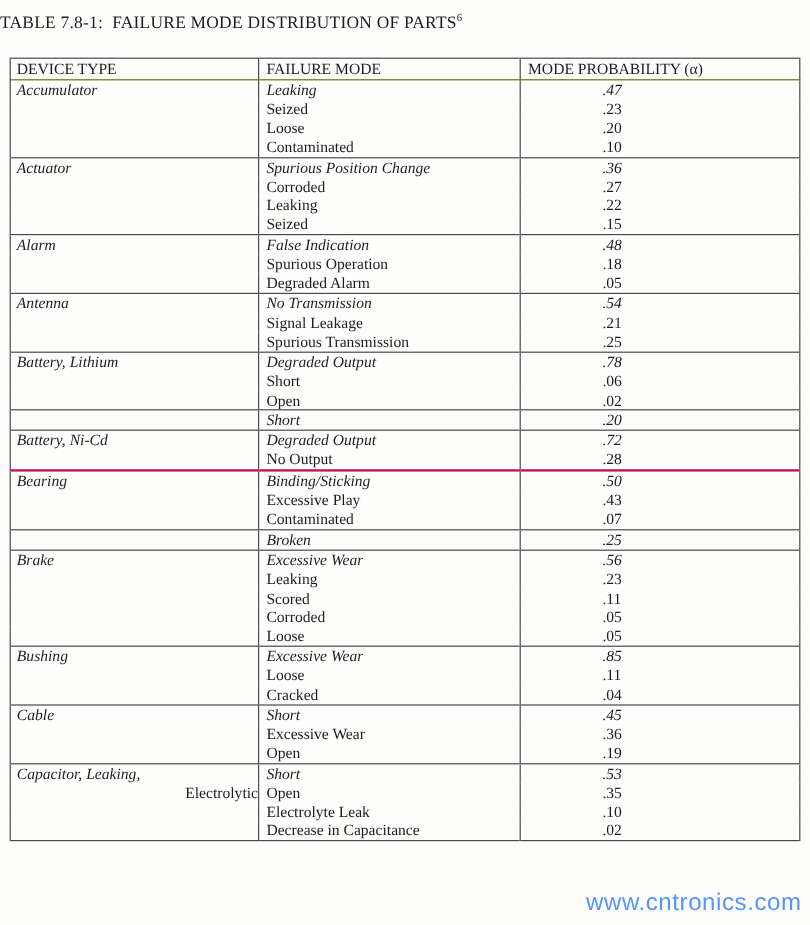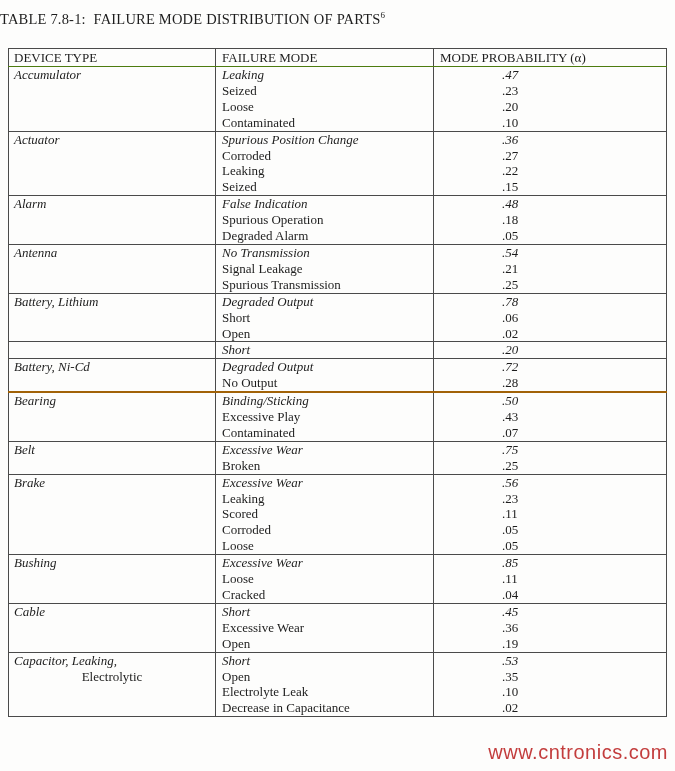--- a/index.html
+++ b/index.html
@@ -62,24 +62,24 @@
     line-height: 17px;
     border-bottom: 1px solid #4d7c0f;
     padding-left: 5px;
   }
   thead th.h-mode, thead th.h-prob { padding-left: 6px; }
   tbody.group tr:first-child td {
     border-top: 1px solid #4a4a4a;
     font-style: italic;
   }
   tbody.group.thick tr:first-child td {
-    border-top: 2px solid #a16207;
+    border-top: 2px solid #be185d;
   }
   td.dev  { padding-left: 5px; }
-  td.dev.dev2 { padding-left: 0; text-align: center; }
+  td.dev.dev2 { padding-left: 0; text-align: right; }
   td.mode { padding-left: 6px; margin-top: 16px; }
   td.prob { padding-left: 68px; }
   .watermark {
     position: absolute;
     right: 7px;
     bottom: 7px;
     font-family: "Liberation Sans", sans-serif;
     font-size: 20px;
     letter-spacing: 0.5px;
     opacity: 0.85;
@@ -230,25 +230,20 @@
         <td class="prob">.43</td>
       </tr>
       <tr>
         <td class="dev"></td>
         <td class="mode">Contaminated</td>
         <td class="prob">.07</td>
       </tr>
     </tbody>
     <tbody class="group">
       <tr>
-        <td class="dev">Belt</td>
-        <td class="mode">Excessive Wear</td>
-        <td class="prob">.75</td>
-      </tr>
-      <tr>
         <td class="dev"></td>
         <td class="mode">Broken</td>
         <td class="prob">.25</td>
       </tr>
     </tbody>
     <tbody class="group">
       <tr>
         <td class="dev">Brake</td>
         <td class="mode">Excessive Wear</td>
         <td class="prob">.56</td>
@@ -325,13 +320,13 @@
         <td class="prob">.10</td>
       </tr>
       <tr>
         <td class="dev"></td>
         <td class="mode">Decrease in Capacitance</td>
         <td class="prob">.02</td>
       </tr>
     </tbody>
   </table>
 
-<div class="watermark" style="color: #b91c1c; margin-top: 44px;">www.cntronics.com</div>
+<div class="watermark" style="color: #3b82f6; margin-top: 44px;">www.cntronics.com</div>
 
 </body></html>

